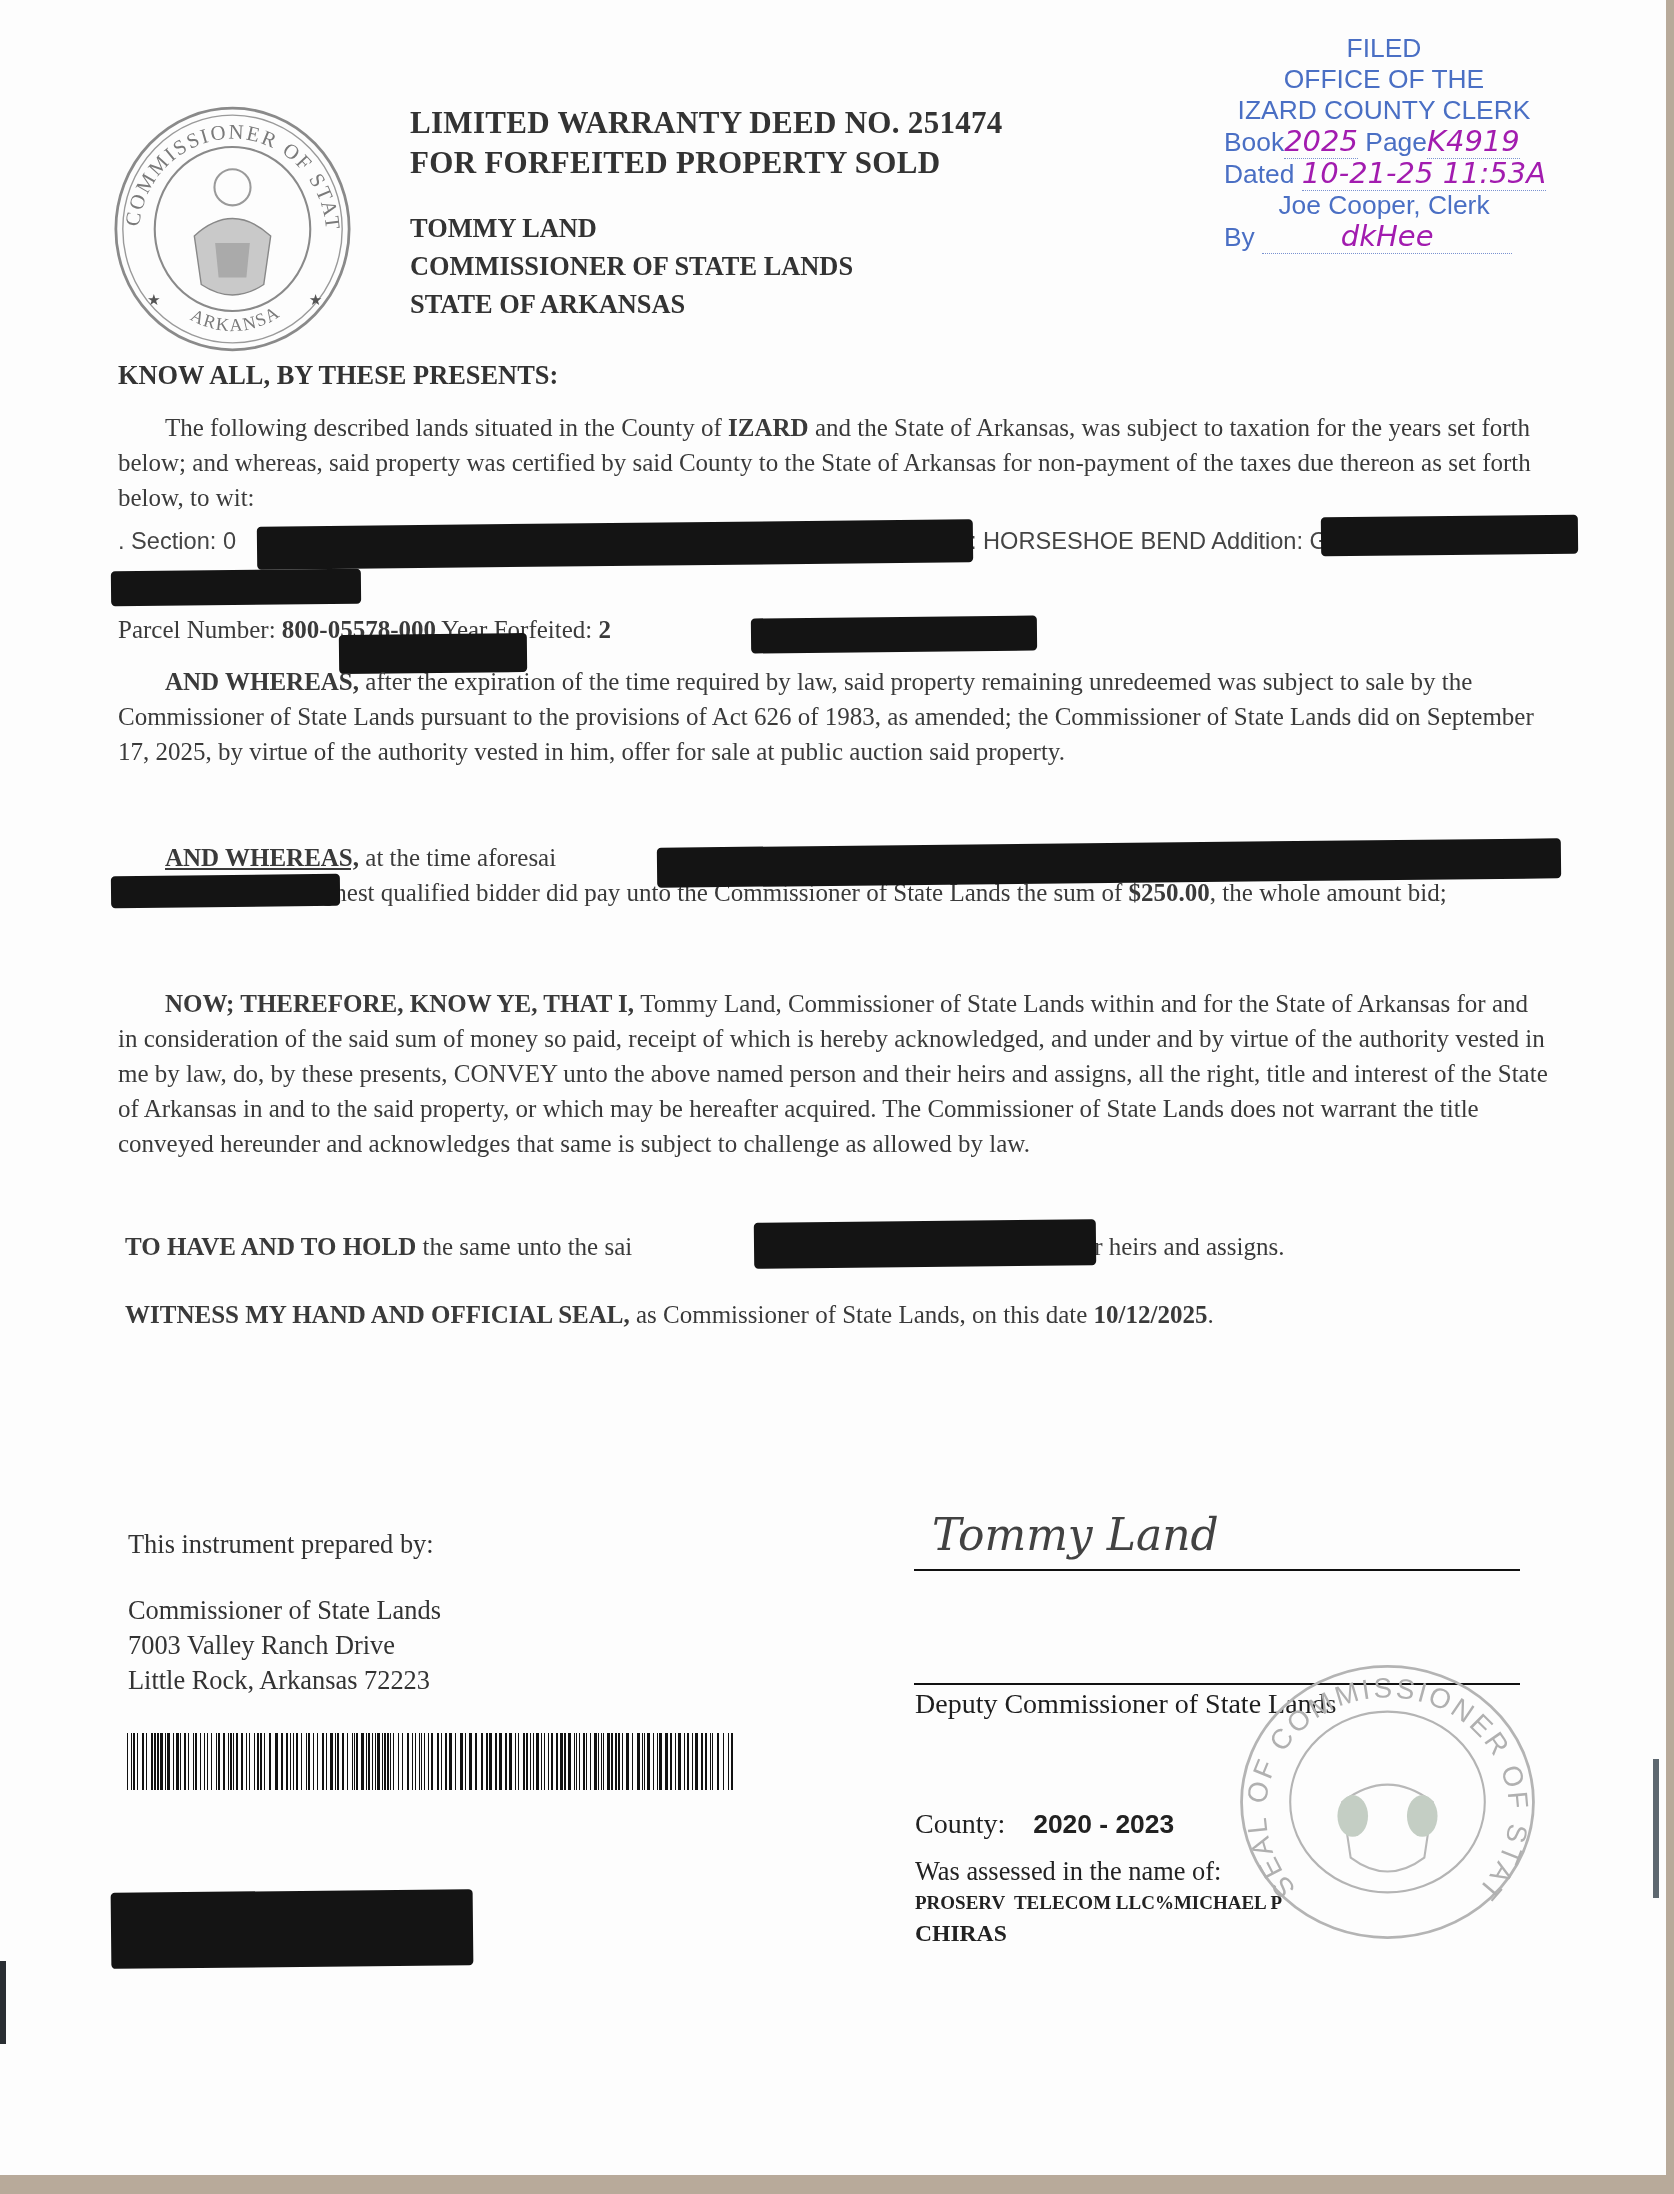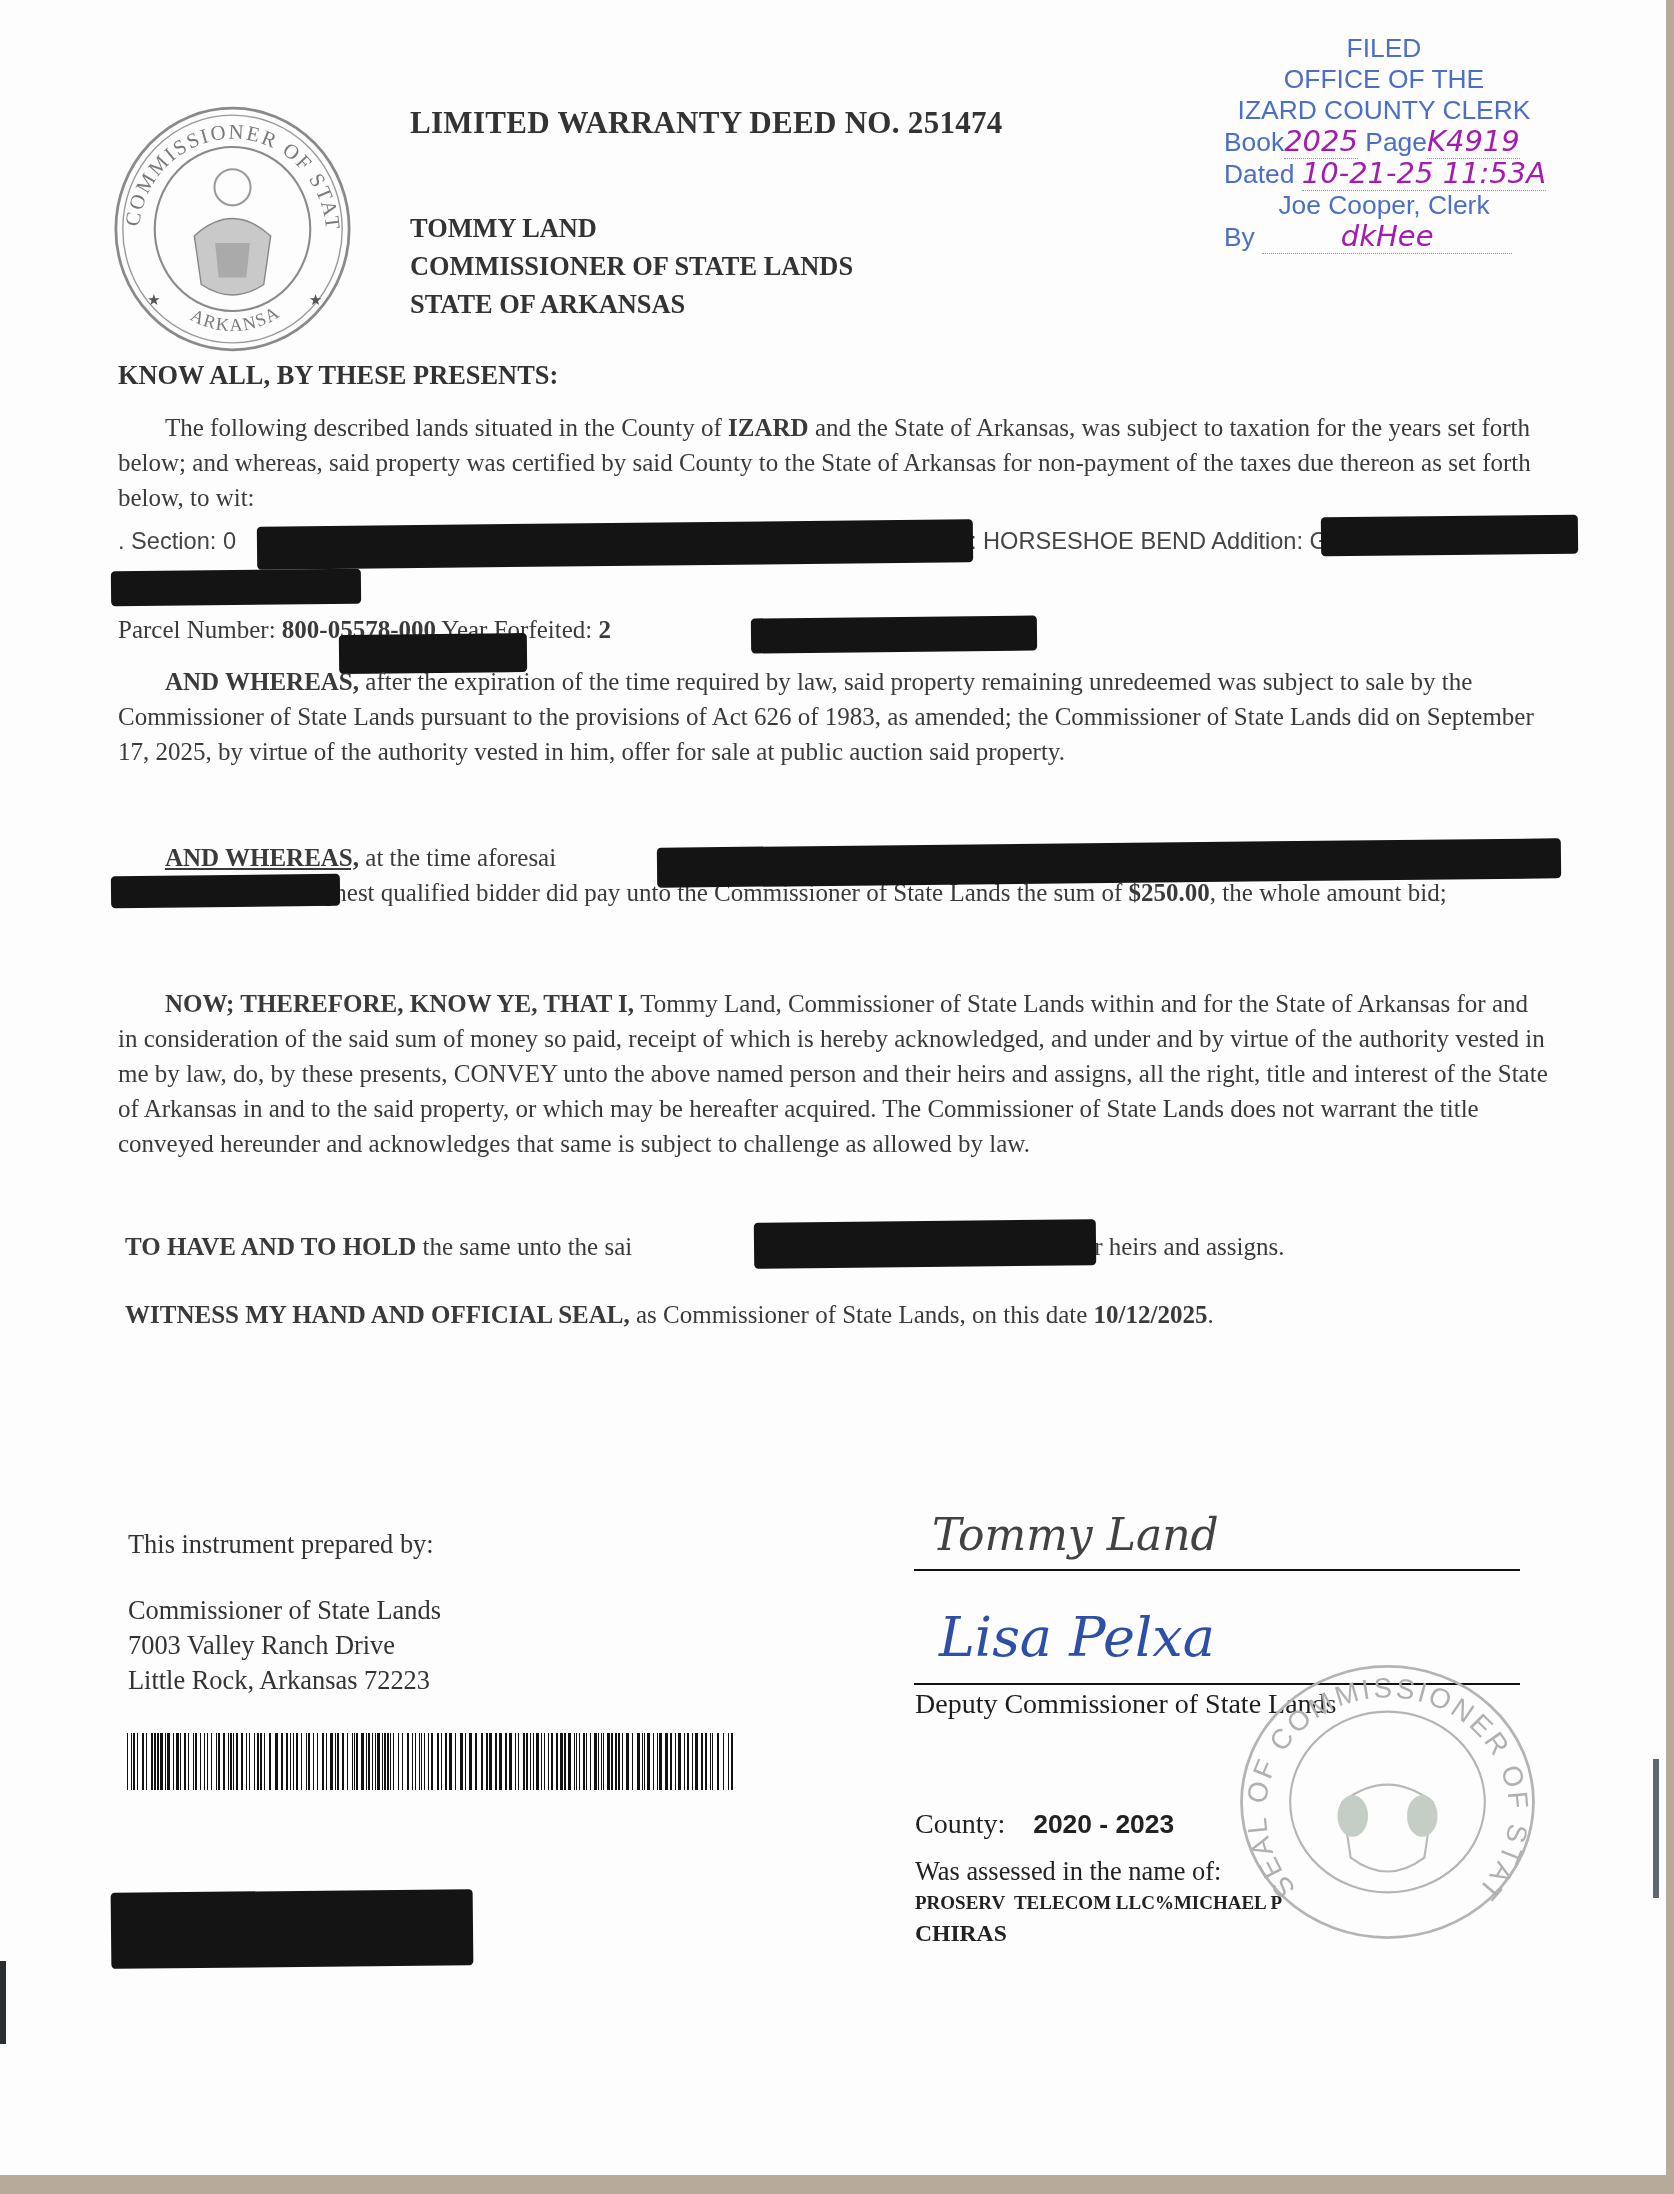--- a/index.html
+++ b/index.html
@@ -63,20 +63,21 @@
       <text x="52" y="290" font-size="22" fill="#555">★</text>
       <text x="285" y="290" font-size="22" fill="#555">★</text>
       <circle cx="175" cy="120" r="26" fill="none" stroke="#9a9a9a" stroke-width="3"></circle>
       <path d="M120 190 Q175 140 230 190 L220 260 Q175 290 130 260 Z" fill="#c9c9c9" stroke="#888" stroke-width="2"></path>
       <path d="M150 200 L200 200 L195 250 L155 250 Z" fill="#aaa"></path>
     </svg>
   </div>
 
   <div class="abs title serif" style="left:410px; top:103px;">
     <div>LIMITED WARRANTY DEED NO. 251474</div>
+    <div>FOR FORFEITED PROPERTY SOLD</div>
   </div>
   <div class="abs subtitle serif" style="left:410px; top:209px;">
     <div>TOMMY LAND</div>
     <div>COMMISSIONER OF STATE LANDS</div>
     <div>STATE OF ARKANSAS</div>
   </div>
 
   <div class="abs stamp" style="left:1210px; top:33px; width:348px;">
     <div>FILED</div>
     <div>OFFICE OF THE</div>
@@ -305,23 +306,20 @@
       <span style="width: 2.8px; margin-right: 2.1px;"></span>
     </div>
 
   <div class="redact" style="left:111px; top:1891px; width:362px; height:76px;"></div>
 
   <div class="abs" style="left:932px; top:1509px; font-family:'DejaVu Serif', serif; font-style:italic; font-size:44px; color:#222;">
     <span style="opacity:0.85;">Tommy Land</span>
   </div>
   <div class="sig-line" style="left:914px; top:1569px; width:606px;"></div>
 
-  <div class="abs" style="left:939px; top:1606px; font-family:'DejaVu Serif', serif; font-style:italic; font-size:54px; color:#2e4fa8;">
-    <span>Lisa Pelxa</span>
-  </div>
   <div class="sig-line" style="left:914px; top:1683px; width:606px;"></div>
   <div class="abs serif sig-label" style="left:915px; top:1688px;">Deputy Commissioner of State Lands</div>
 
   <div class="seal" style="left:1238px; top:1663px; width:299px; height:278px;">
     <svg viewBox="0 0 430 400">
       <ellipse cx="215" cy="200" rx="210" ry="195" fill="none" stroke="#b4b4b4" stroke-width="4"></ellipse>
       <ellipse cx="215" cy="200" rx="140" ry="130" fill="none" stroke="#b4b4b4" stroke-width="3"></ellipse>
       <defs>
         <path id="arcSeal" d="M 90 330 A 175 165 0 1 1 340 330"></path>
       </defs>

